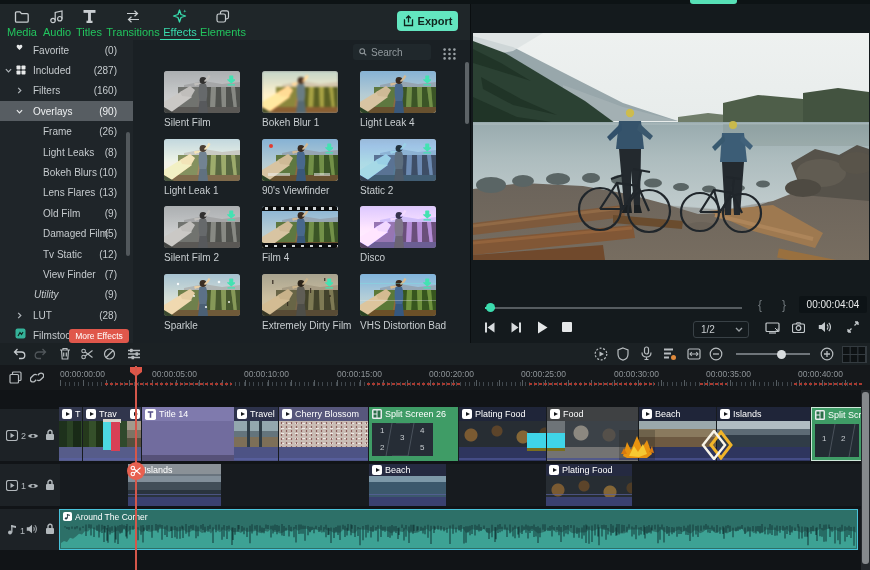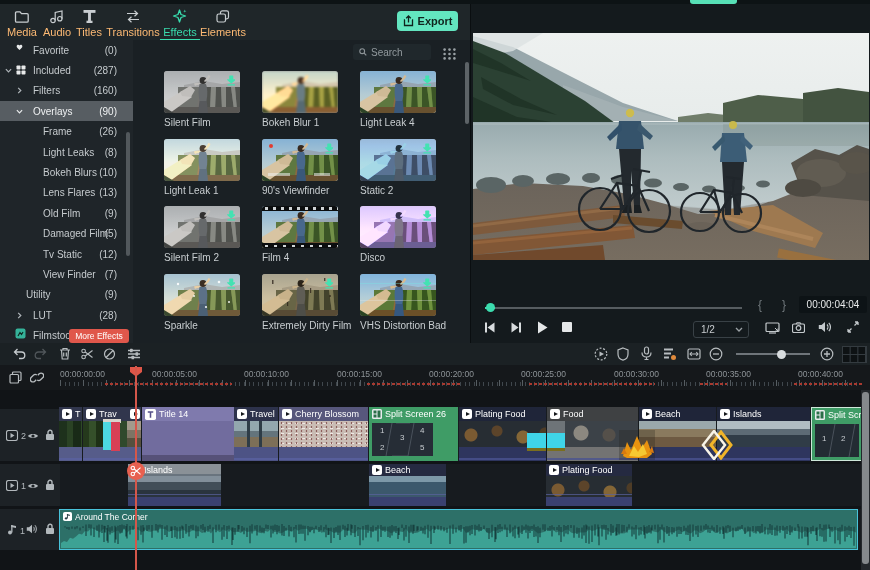--- a/index.html
+++ b/index.html
@@ -4,21 +4,21 @@
 <style>
   * { margin:0; padding:0; box-sizing:border-box; }
   html,body { width:870px; height:570px; background:#111417; overflow:hidden;
     font-family:"Liberation Sans", sans-serif; }
   #app { position:relative; width:870px; height:570px; background:#111417; }
   .abs { position:absolute; }
   svg { display:block; }
   
   #topstrip { left:0; top:0; width:870px; height:4px; background:#0d1315; }
   #topbar { left:0; top:4px; width:470px; height:36px; background:#1f2629; }
-  .tab { position:absolute; top:3px; text-align:center; color:#fdba74; }
+  .tab { position:absolute; top:3px; text-align:center; color:#22c55e; }
   .tab .ic { height:17px; display:flex; align-items:flex-end; justify-content:center; }
   .tab .lb { font-size:11px; margin-top:2px; white-space:nowrap; }
   .tab.active { color:#39dcae; }
   .tab.active .lb { border-bottom:2px solid #39dcae; padding-bottom:1px; }
   #export { left:397px; top:7px; width:61px; height:20px; background:#63e6c0;
     border-radius:4px; color:#10231d; font-size:11px; font-weight:bold;
     display:flex; align-items:center; justify-content:center; gap:4px; }
   
   #sidebar { left:0; top:40px; width:133px; height:303px; background:#1f2529; overflow:hidden; }
   .srow { position:absolute; left:0; width:133px; height:20px; color:#c6cbce; font-size:10px; }
@@ -207,21 +207,21 @@
       </div>
     <div class="srow" style="top:203.5px;">
         <span class="t" style="left:43px;">Tv Static</span>
         <span class="c">(12)</span>
       </div>
     <div class="srow" style="top:224px;">
         <span class="t" style="left:43px;">View Finder</span>
         <span class="c">(7)</span>
       </div>
     <div class="srow" style="top:244px;">
-        <span class="t" style="left:26px;">Utility</span>
+        <span class="t" style="left:34px;font-style:italic;">Utility</span>
         <span class="c">(9)</span>
       </div>
     <div class="srow" style="top:264.5px;">
         <svg class="chev" style="left:16px;" viewBox="0 0 8 8">
           <path d="M2.5 1 L5.5 4 L2.5 7" stroke="#aeb4b8" stroke-width="1.4" fill="none"></path>
         </svg>
         <span class="t" style="left:33px;">LUT</span>
         <span class="c">(28)</span>
       </div>
     <div class="srow" style="top:285px;">

